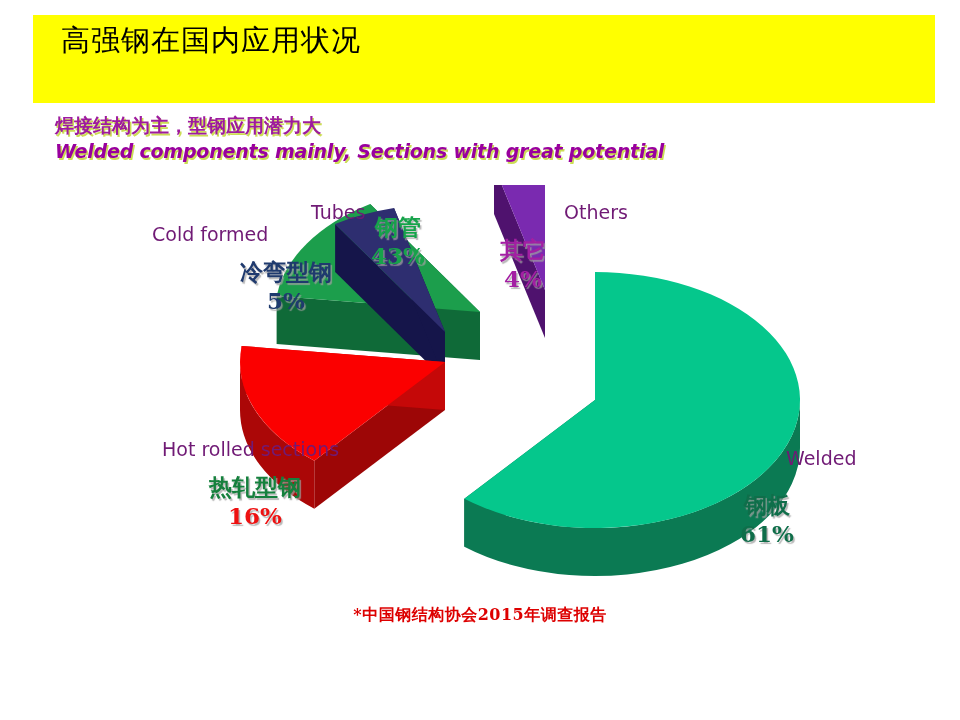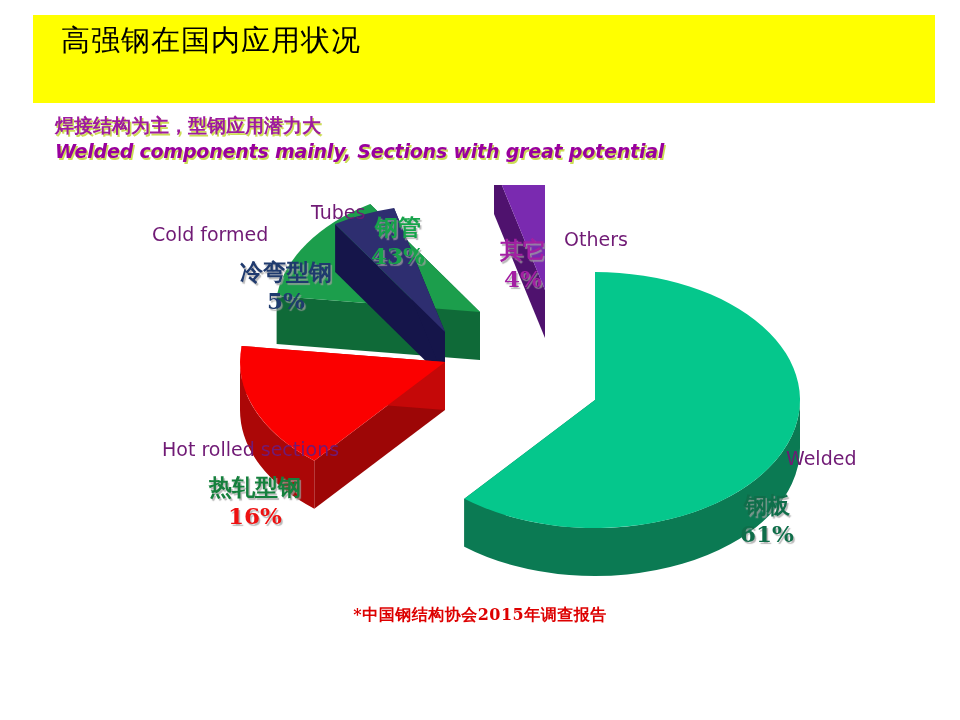--- a/index.html
+++ b/index.html
@@ -119,21 +119,21 @@
         <g>
           <path d="M 595 215 L 464.3280821015187 313.62569507530105 L 464.3280821015187 361.62569507530105 L 595 263 Z" fill="#0a704c"></path>
           <path d="M 800 215 A 205 128 0 0 1 464.3280821015187 313.62569507530105
             L 464.3280821015187 361.62569507530105 A 205 128 0 0 0 800 263 Z" fill="#0b7a53"></path>
           <path d="M 595 215 L 595 87 A 205 128 0 1 1 464.3280821015187 313.62569507530105 Z" fill="#05c78c"></path>
         </g>
       </svg>
 
     <div class="lbl lbl-en" style="left:152px;top:38px;">Cold formed</div>
     <div class="lbl lbl-en" style="left:311px;top:16px;">Tubes</div>
-    <div class="lbl lbl-en" style="left:564px;top:16px;margin-top:27px;">Others</div>
+    <div class="lbl lbl-en" style="left:564px;top:16px;">Others</div>
     <div class="lbl lbl-en" style="left:786px;top:262px;">Welded</div>
     <div class="lbl lbl-en" style="left:162px;top:253px;">Hot rolled sections</div>
 
     <div class="lbl" style="left:226px;top:72px;width:120px;">
       <div class="lbl-cn" style="color:#1f3a6e;">冷弯型钢</div>
       <div class="lbl-pct" style="color:#1f3a6e;">5%</div>
     </div>
 
     <div class="lbl" style="left:363px;top:27px;width:70px;">
       <div class="lbl-cn" style="color:#16a34a;">钢管</div>

